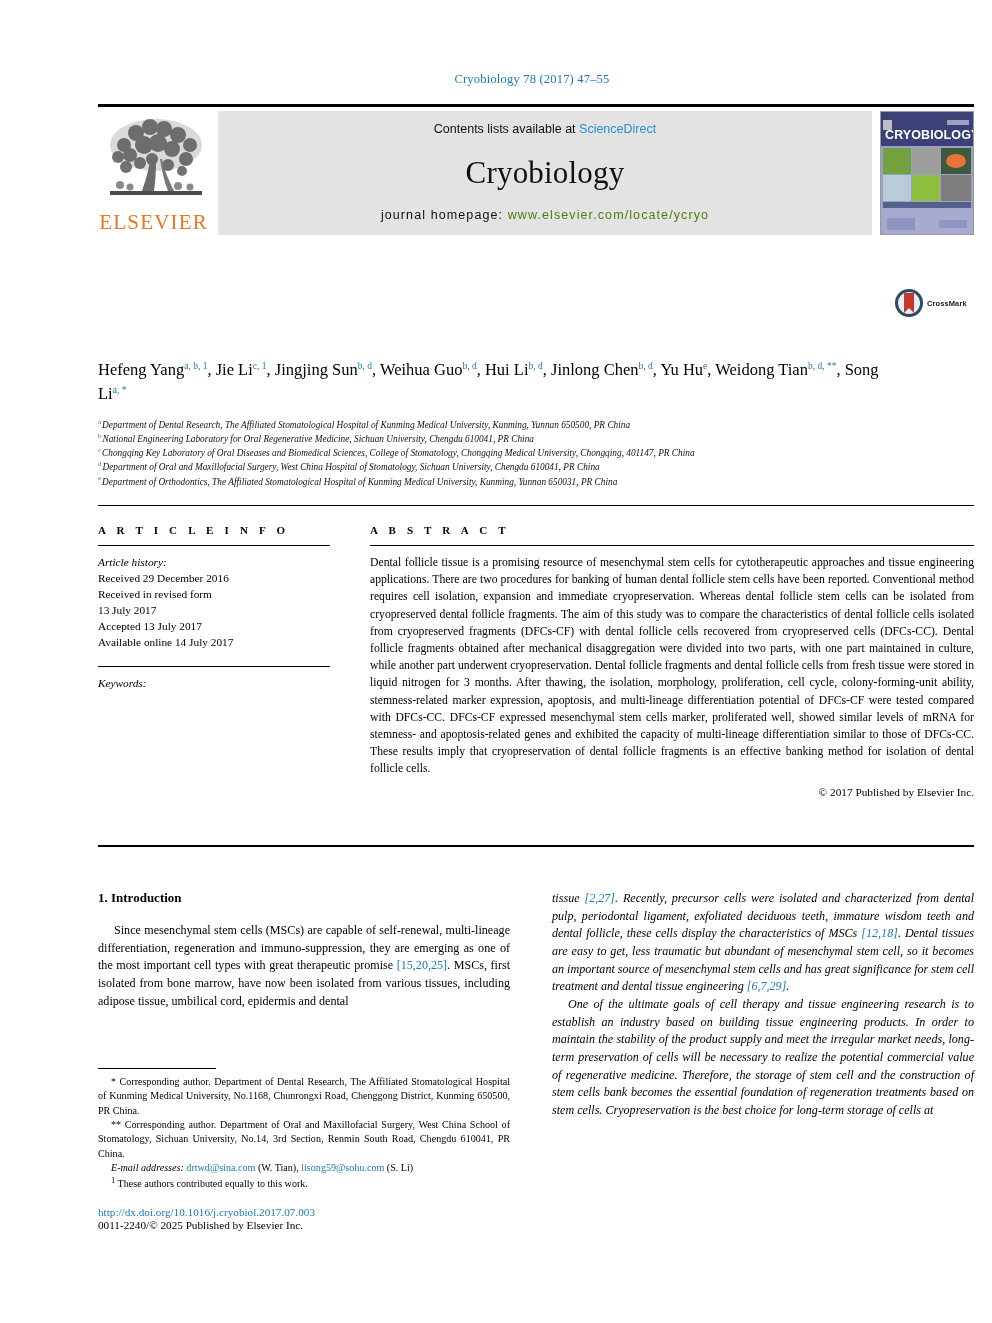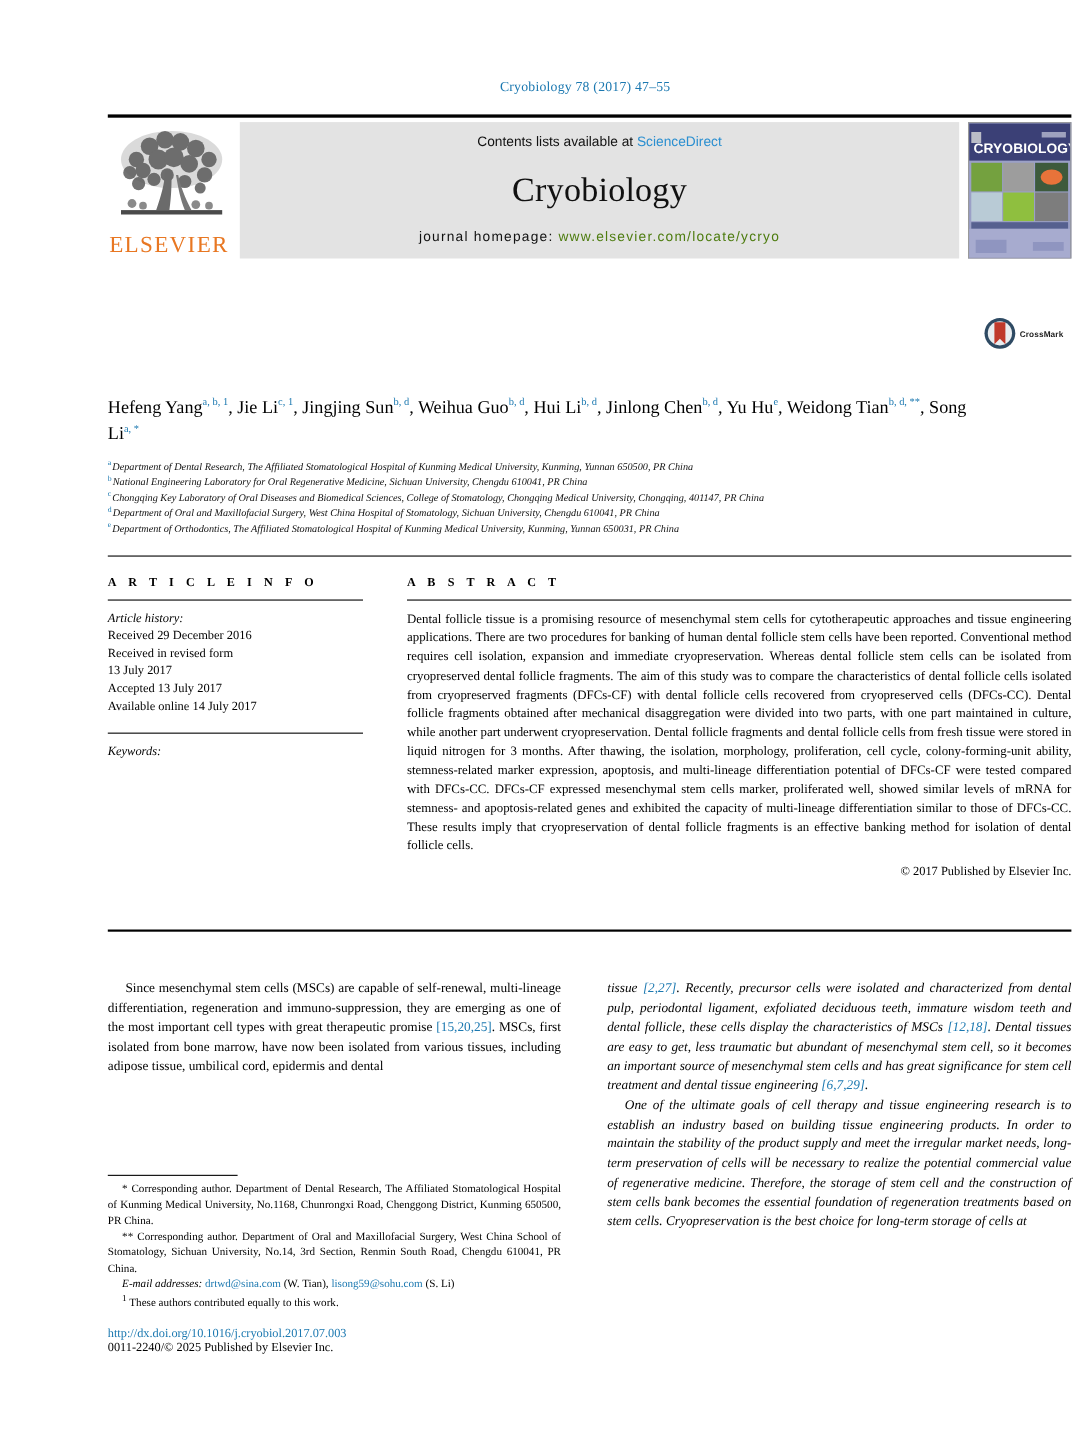--- a/index.html
+++ b/index.html
@@ -467,20 +467,21 @@
   <div class="abs-col">
     <div class="sec-head">A B S T R A C T</div>
     <div class="hr-thin"></div>
     <p class="abstract-text">Dental follicle tissue is a promising resource of mesenchymal stem cells for cytotherapeutic approaches and tissue engineering applications. There are two procedures for banking of human dental follicle stem cells have been reported. Conventional method requires cell isolation, expansion and immediate cryopreservation. Whereas dental follicle stem cells can be isolated from cryopreserved dental follicle fragments. The aim of this study was to compare the characteristics of dental follicle cells isolated from cryopreserved fragments (DFCs-CF) with dental follicle cells recovered from cryopreserved cells (DFCs-CC). Dental follicle fragments obtained after mechanical disaggregation were divided into two parts, with one part maintained in culture, while another part underwent cryopreservation. Dental follicle fragments and dental follicle cells from fresh tissue were stored in liquid nitrogen for 3 months. After thawing, the isolation, morphology, proliferation, cell cycle, colony-forming-unit ability, stemness-related marker expression, apoptosis, and multi-lineage differentiation potential of DFCs-CF were tested compared with DFCs-CC. DFCs-CF expressed mesenchymal stem cells marker, proliferated well, showed similar levels of mRNA for stemness- and apoptosis-related genes and exhibited the capacity of multi-lineage differentiation similar to those of DFCs-CC. These results imply that cryopreservation of dental follicle fragments is an effective banking method for isolation of dental follicle cells.</p>
     <div class="copyright-line">© 2017 Published by Elsevier Inc.</div>
   </div>
 
   <div class="band-rule-bottom"></div>
 
   <div class="body-left">
+    <div class="h1-section">1. Introduction</div>
     <div>
         <p class="para">Since mesenchymal stem cells (MSCs) are capable of self-renewal, multi-lineage differentiation, regeneration and immuno-suppression, they are emerging as one of the most important cell types with great therapeutic promise <span class="ref">[15,20,25]</span>. MSCs, first isolated from bone marrow, have now been isolated from various tissues, including adipose tissue, umbilical cord, epidermis and dental</p>
       </div>
   </div>
 
   <div class="body-right">
     <div>
         <p class="para cont">tissue <span class="ref">[2,27]</span>. Recently, precursor cells were isolated and characterized from dental pulp, periodontal ligament, exfoliated deciduous teeth, immature wisdom teeth and dental follicle, these cells display the characteristics of MSCs <span class="ref">[12,18]</span>. Dental tissues are easy to get, less traumatic but abundant of mesenchymal stem cell, so it becomes an important source of mesenchymal stem cells and has great significance for stem cell treatment and dental tissue engineering <span class="ref">[6,7,29]</span>.</p>
         <p class="para">One of the ultimate goals of cell therapy and tissue engineering research is to establish an industry based on building tissue engineering products. In order to maintain the stability of the product supply and meet the irregular market needs, long-term preservation of cells will be necessary to realize the potential commercial value of regenerative medicine. Therefore, the storage of stem cell and the construction of stem cells bank becomes the essential foundation of regeneration treatments based on stem cells. Cryopreservation is the best choice for long-term storage of cells at</p>
       </div>

